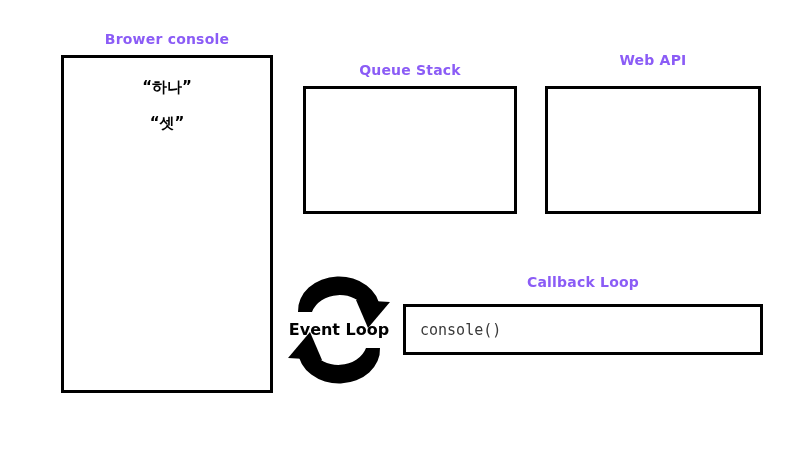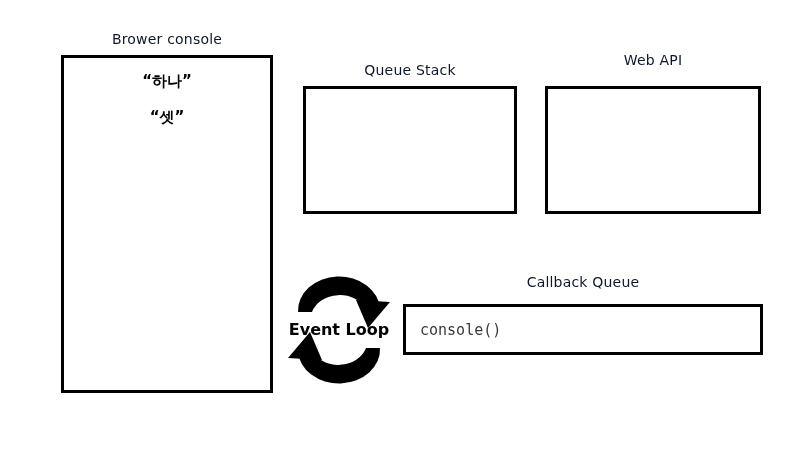--- a/index.html
+++ b/index.html
@@ -20,22 +20,22 @@
     position: absolute;
     left: 0; top: 0;
     width: 800px;
     height: 450px;
   }
 
   
   .panel-title {
     position: absolute;
     font-size: 14px;
-    font-weight: normal;
-    color: #0f172a;
+    font-weight: bold;
+    color: #8b5cf6;
     letter-spacing: 0.2px;
     white-space: nowrap;
     text-align: center;
     line-height: 1;
   }
 
   
   .box {
     position: absolute;
     background: #ffffff;
@@ -51,21 +51,21 @@
   }
   #console-box {
     left: 61px;
     top: 55px;
     width: 212px;
     height: 338px;
   }
   .console-lines {
     position: absolute;
     left: 0;
-    top: 14px;
+    top: 20px;
     width: 100%;
     box-sizing: border-box;
   }
   .console-line {
     font-size: 15px;
     font-weight: bold;
     color: #000;
     text-align: center;
     line-height: 1.2;
     margin-bottom: 18px;
@@ -186,19 +186,19 @@
       <path d="M 92 86
                A 41 34 0 0 1 10 89
                L 24 89
                A 29 24 0 0 0 78 86
                Z" fill="#000000"></path>
       <polygon points="34,98 0,96 22,70" fill="#000000"></polygon>
     </svg>
     <div id="event-loop-label">Event Loop</div>
   </div>
 
-  <div class="panel-title" id="callbackqueue-title">Callback Queue</div>
+  <div class="panel-title" id="callbackqueue-title">Callback Loop</div>
 
   <div class="box" id="callbackqueue-box">
     <div class="queue-item">console()</div>
   </div>
 
 </div>
 
 </body></html>

